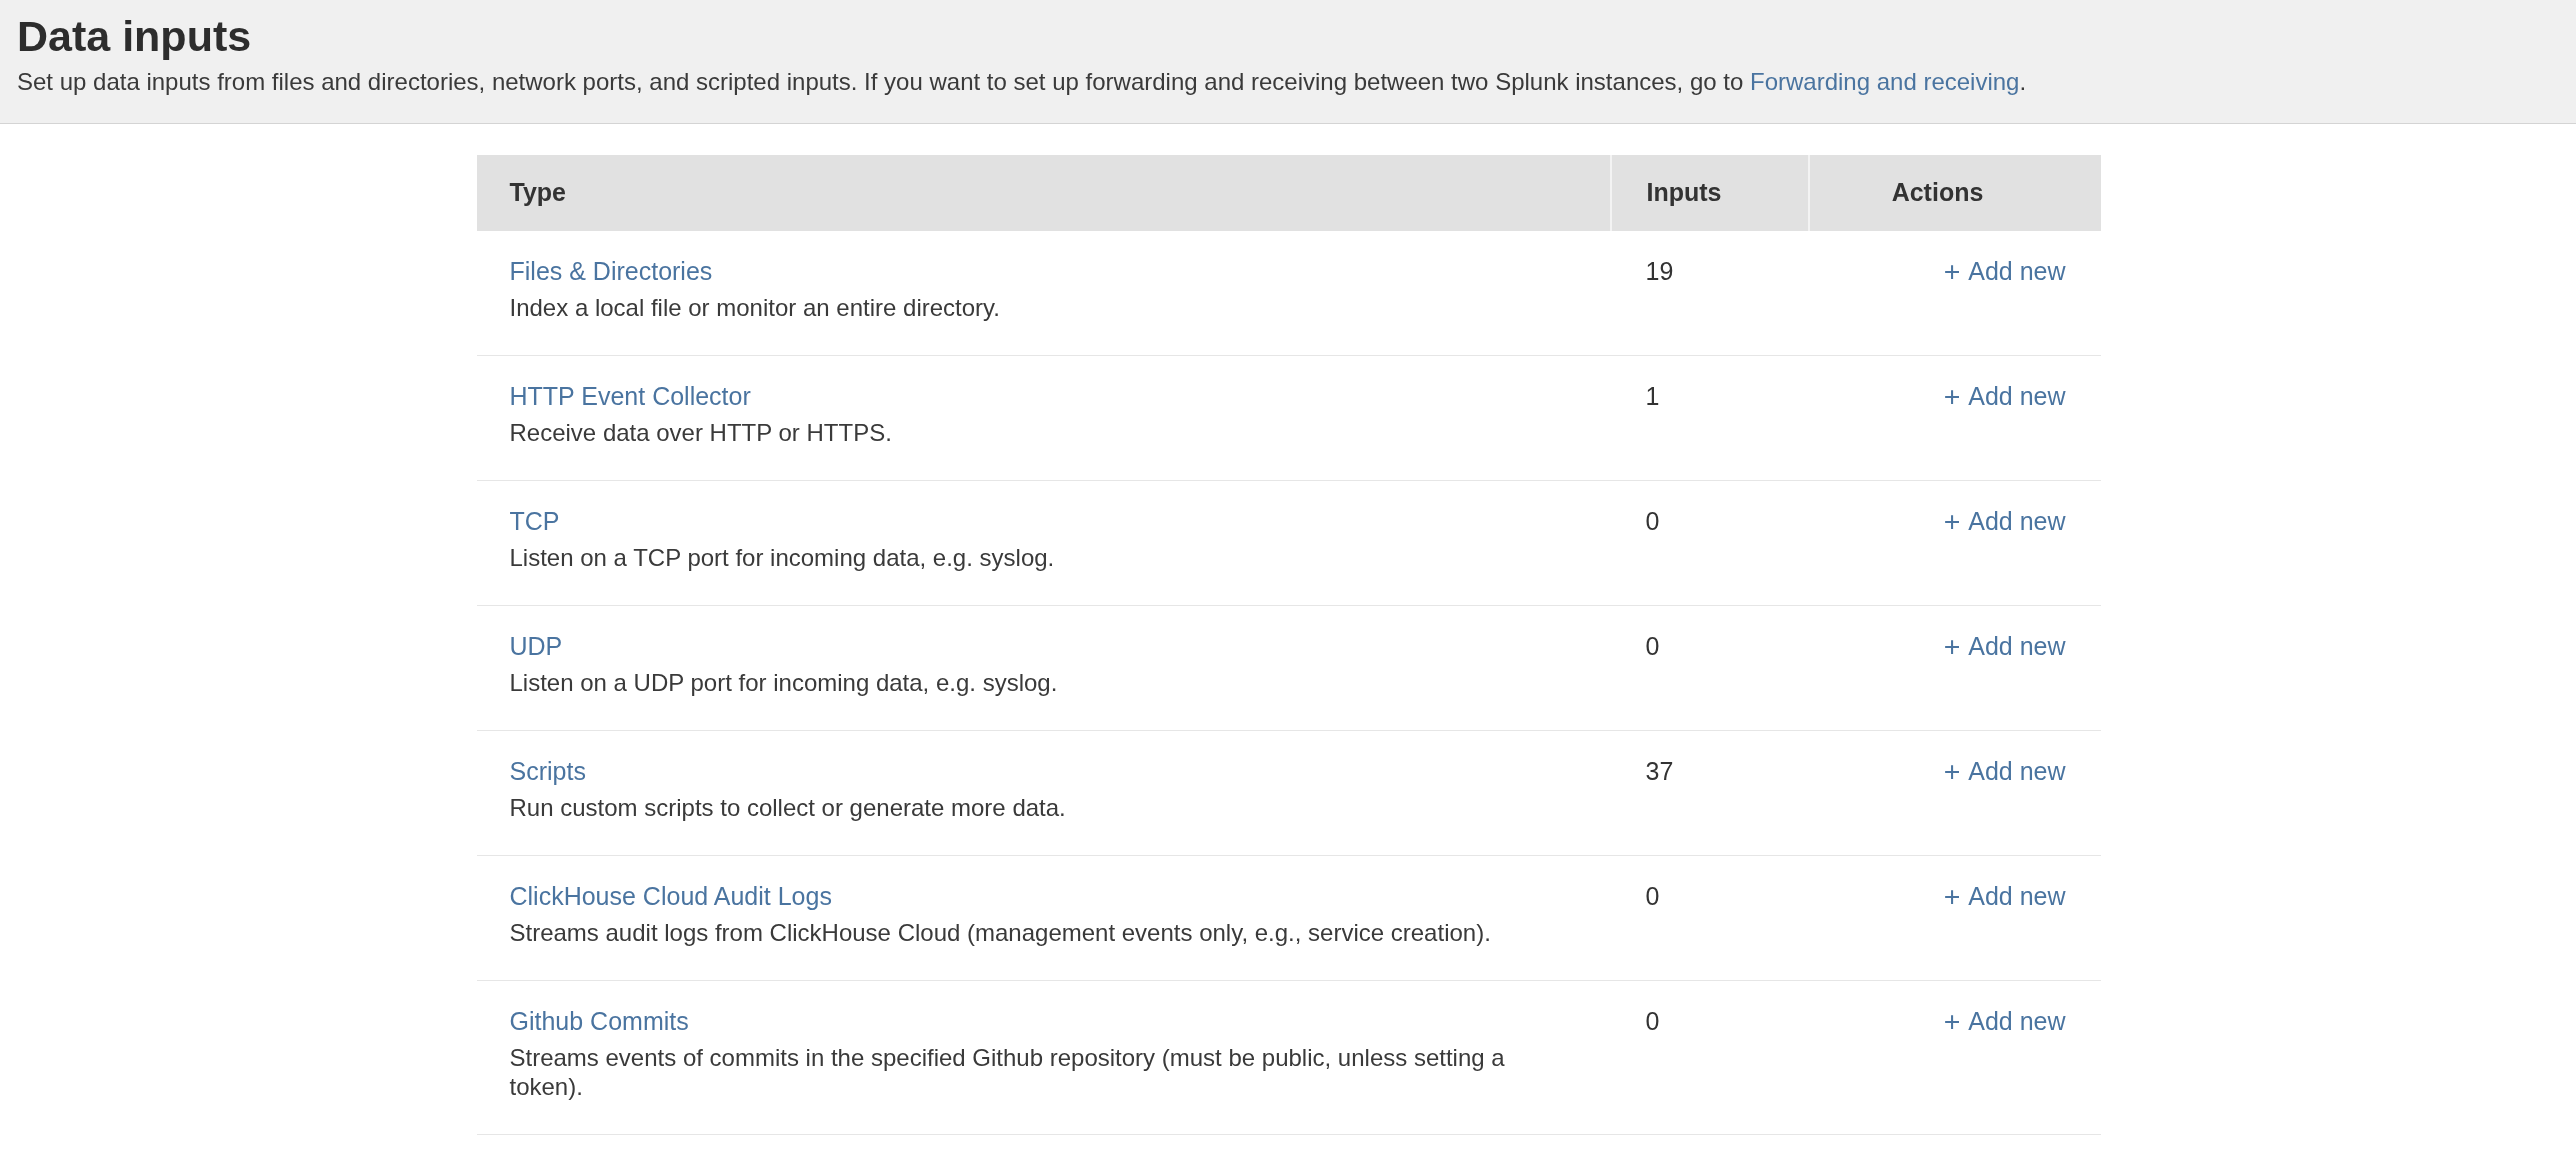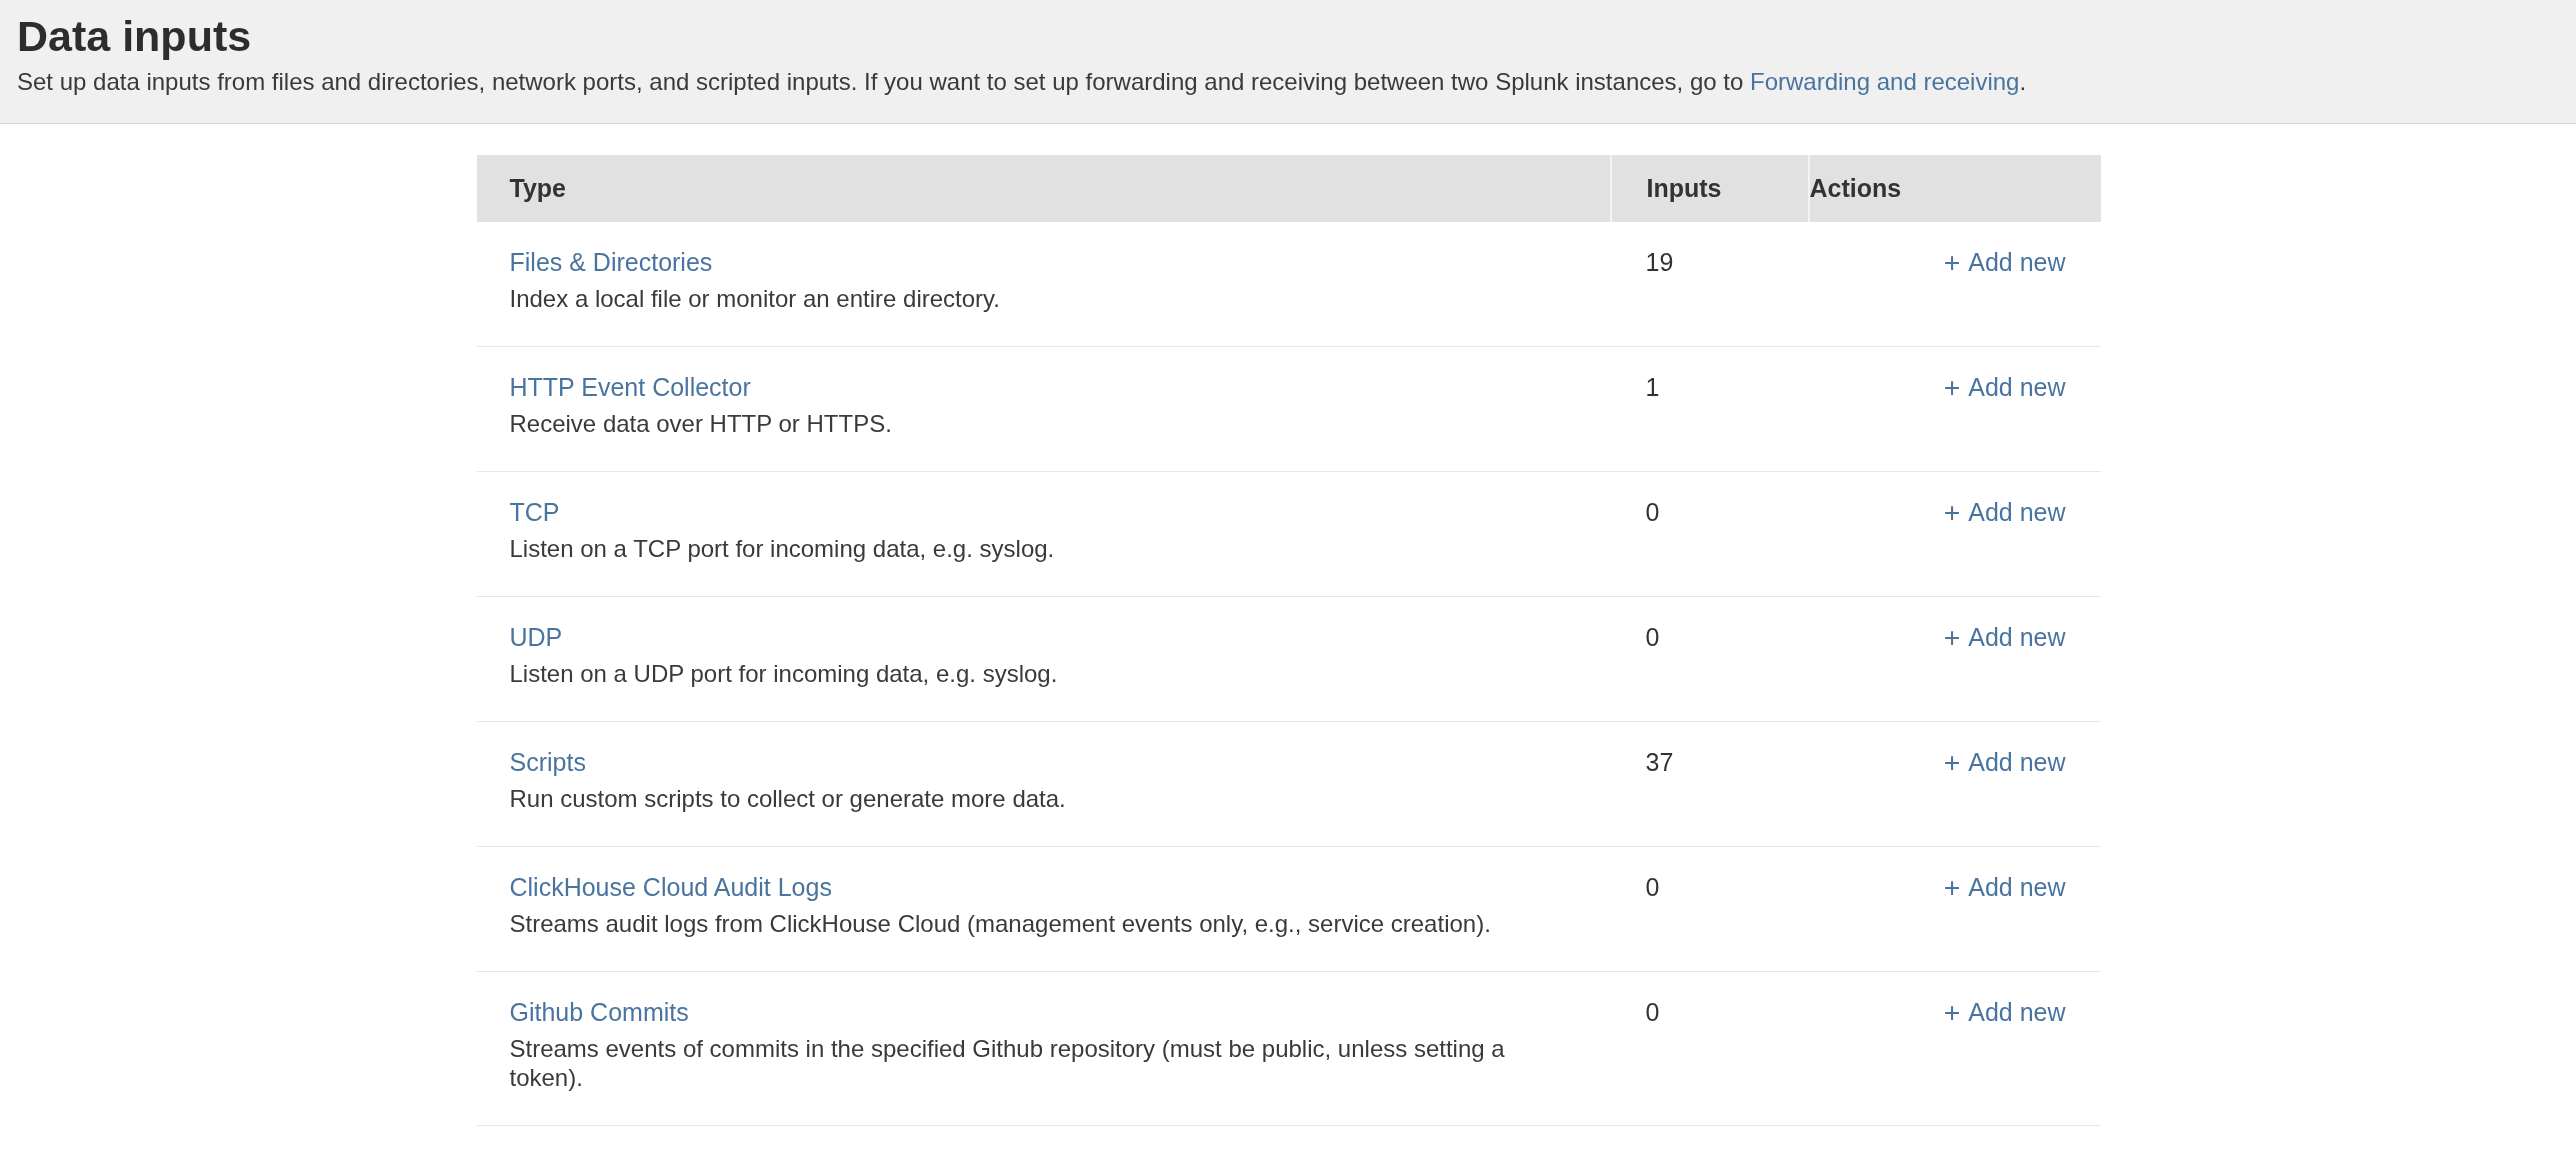--- a/index.html
+++ b/index.html
@@ -59,29 +59,29 @@
   table {
     width: 1623px;
     border-collapse: collapse;
     table-layout: fixed;
   }
   col.c-type    { width: 1134px; }
   col.c-inputs  { width: 198px; }
   col.c-actions { width: 292px; }
   th {
     background: var(--table-header-bg);
-    height: 67px;
+    height: 76px;
     font-size: 25px;
     font-weight: 700;
     color: #333;
     vertical-align: middle;
   }
   .th-type    { text-align: left;  padding-left: 33px; }
   .th-inputs  { text-align: left;  padding-left: 35px; border-left: 2.6px solid #f3f3f3; margin-left: 32px; }
-  .th-actions { text-align: left; padding-right: 35px; border-left: 2.6px solid #f3f3f3; }
+  .th-actions { text-align: center; padding-right: 35px; border-left: 2.6px solid #f3f3f3; }
   td {
     border-bottom: 1.7px solid var(--row-border);
     vertical-align: top;
     padding-top: 26px;
     padding-bottom: 33px;
     background: #ffffff;
   }
   .td-type   { padding-left: 33px; padding-right: 26px; }
   .type-link { font-size: 25px; line-height: 29px; display: inline-block; }
   .desc {

